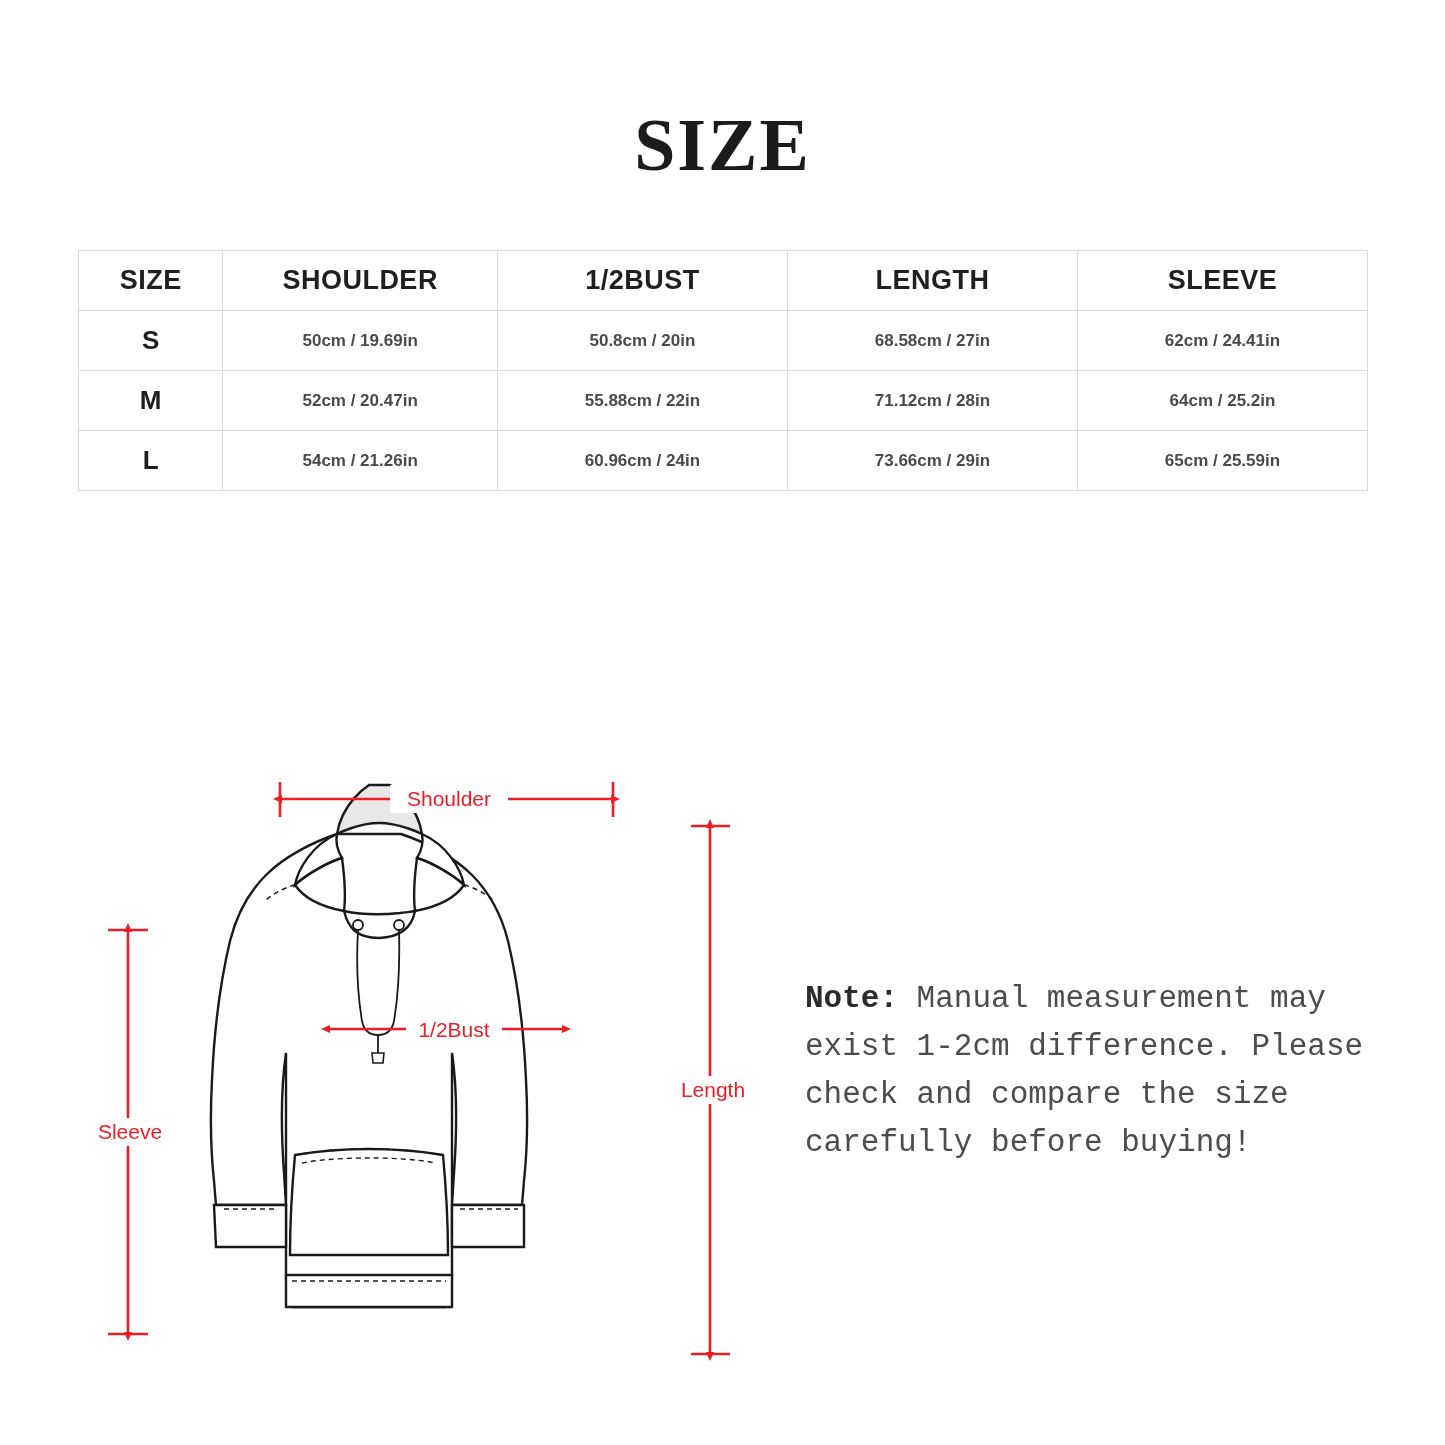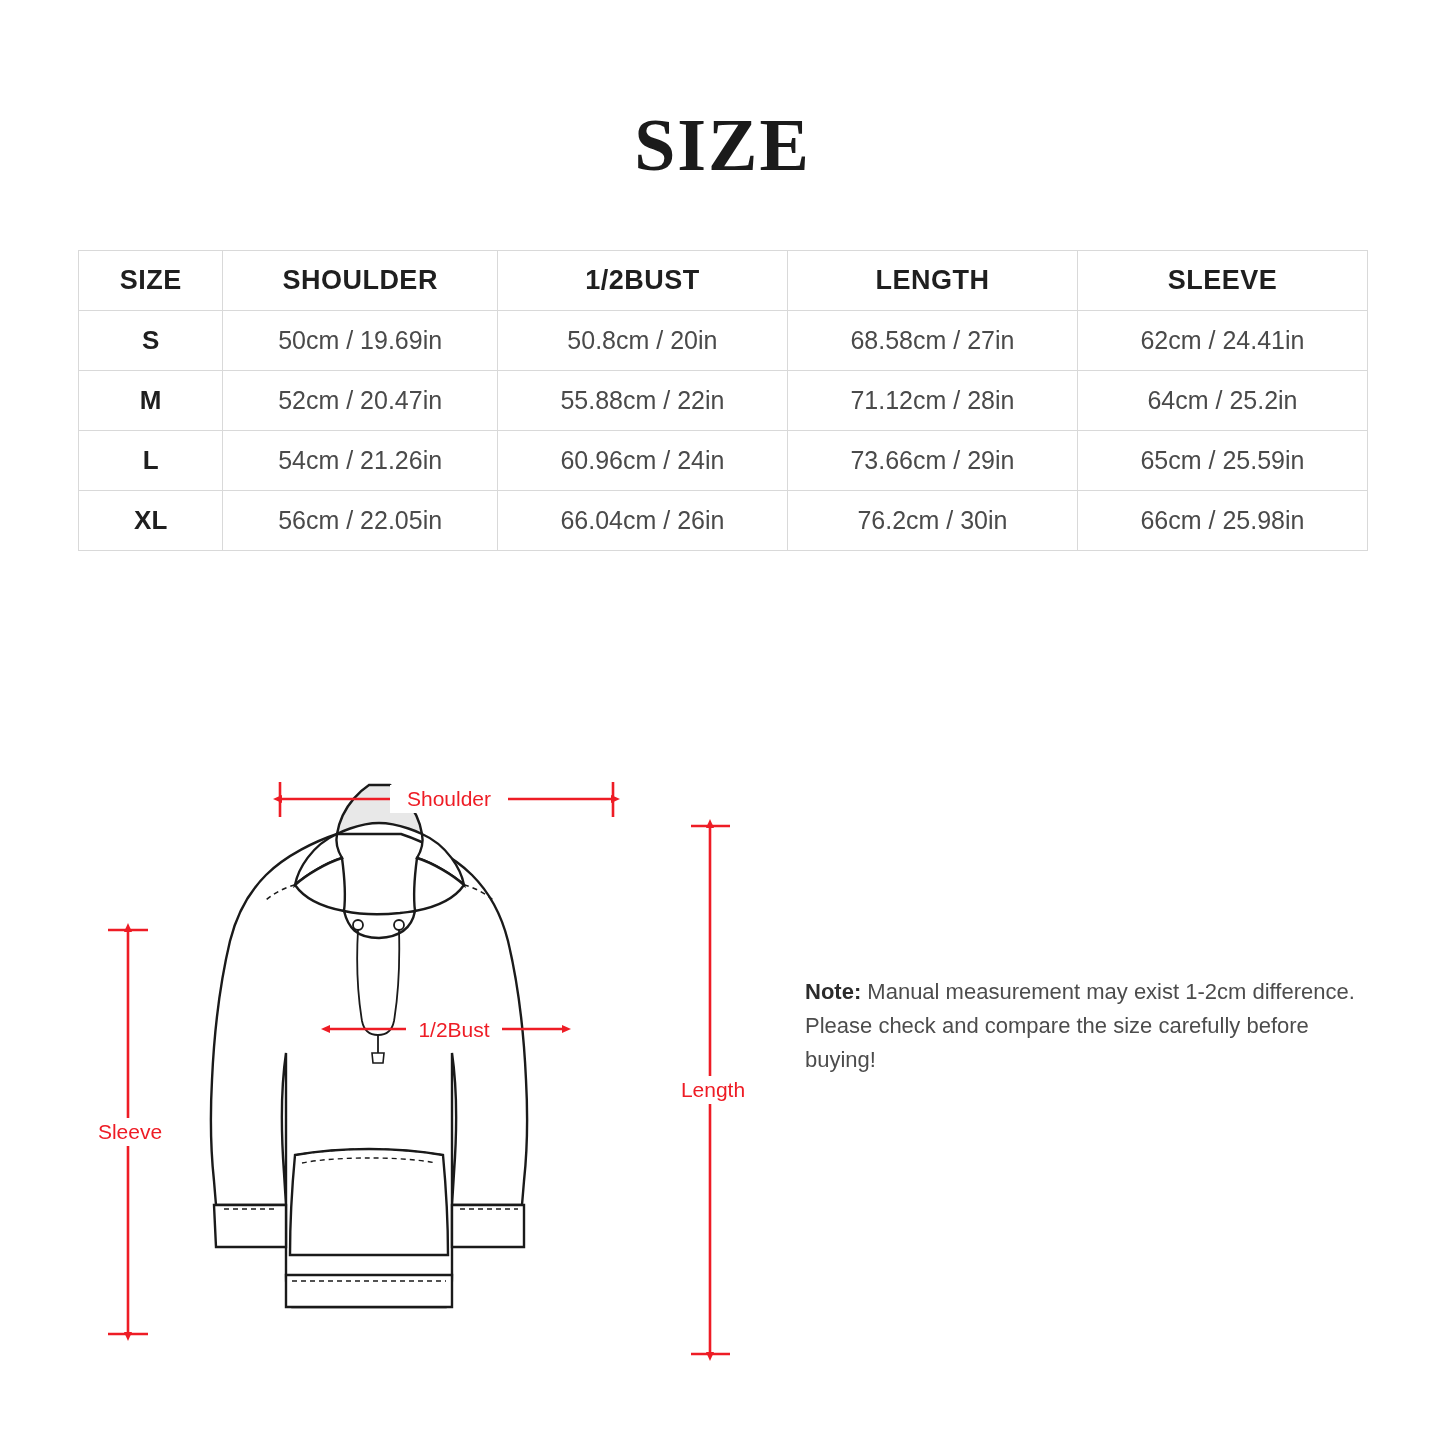--- a/index.html
+++ b/index.html
@@ -54,22 +54,22 @@
     font-weight: 700;
     color: #1f1f1f;
     letter-spacing: 0.5px;
   }
   table.size-table td.sizecell {
     font-size: 26px;
     font-weight: 700;
     color: #1f1f1f;
   }
   table.size-table td.val {
-    font-size: 25px;
-    font-weight: 400;
+    font-size: 17px;
+    font-weight: 700;
     color: #4a4a4a;
     margin-top: 15px;
   }
   col.c0 { width: 11.2%; }
   col.c1 { width: 21.3%; }
   col.c2 { width: 22.5%; }
   col.c3 { width: 22.5%; }
   col.c4 { width: 22.5%; }
 
   
@@ -81,23 +81,24 @@
     height: 640px;
   }
   .illus svg { display: block; }
 
   
   .note {
     position: absolute;
     left: 805px;
     top: 975px;
     width: 570px;
-    font-size: 22px;
+    font-size: 31px;
     line-height: 1.55;
     color: #4c4c4c;
+    font-family: Liberation Mono, monospace;
   }
   .note b {
     color: #2b2b2b;
     font-weight: 700;
   }
 </style>
 </head>
 <body>
 
 <h1 class="title">SIZE</h1>
@@ -134,27 +135,20 @@
         <td class="val">55.88cm / 22in</td>
         <td class="val">71.12cm / 28in</td>
         <td class="val">64cm / 25.2in</td>
       </tr>
       <tr>
         <td class="sizecell">L</td>
         <td class="val">54cm / 21.26in</td>
         <td class="val">60.96cm / 24in</td>
         <td class="val">73.66cm / 29in</td>
         <td class="val">65cm / 25.59in</td>
-      </tr>
-      <tr>
-        <td class="sizecell">XL</td>
-        <td class="val">56cm / 22.05in</td>
-        <td class="val">66.04cm / 26in</td>
-        <td class="val">76.2cm / 30in</td>
-        <td class="val">66cm / 25.98in</td>
       </tr>
     </tbody>
   </table>
 </div>
 
 <div class="illus">
   <svg width="680" height="640" viewBox="0 0 680 640">
     <defs>
       <marker id="arrL" markerWidth="10" markerHeight="10" refX="9" refY="4" orient="auto" markerUnits="userSpaceOnUse">
         <path d="M9,0 L0,4 L9,8 z" fill="#ee1c25"></path>

